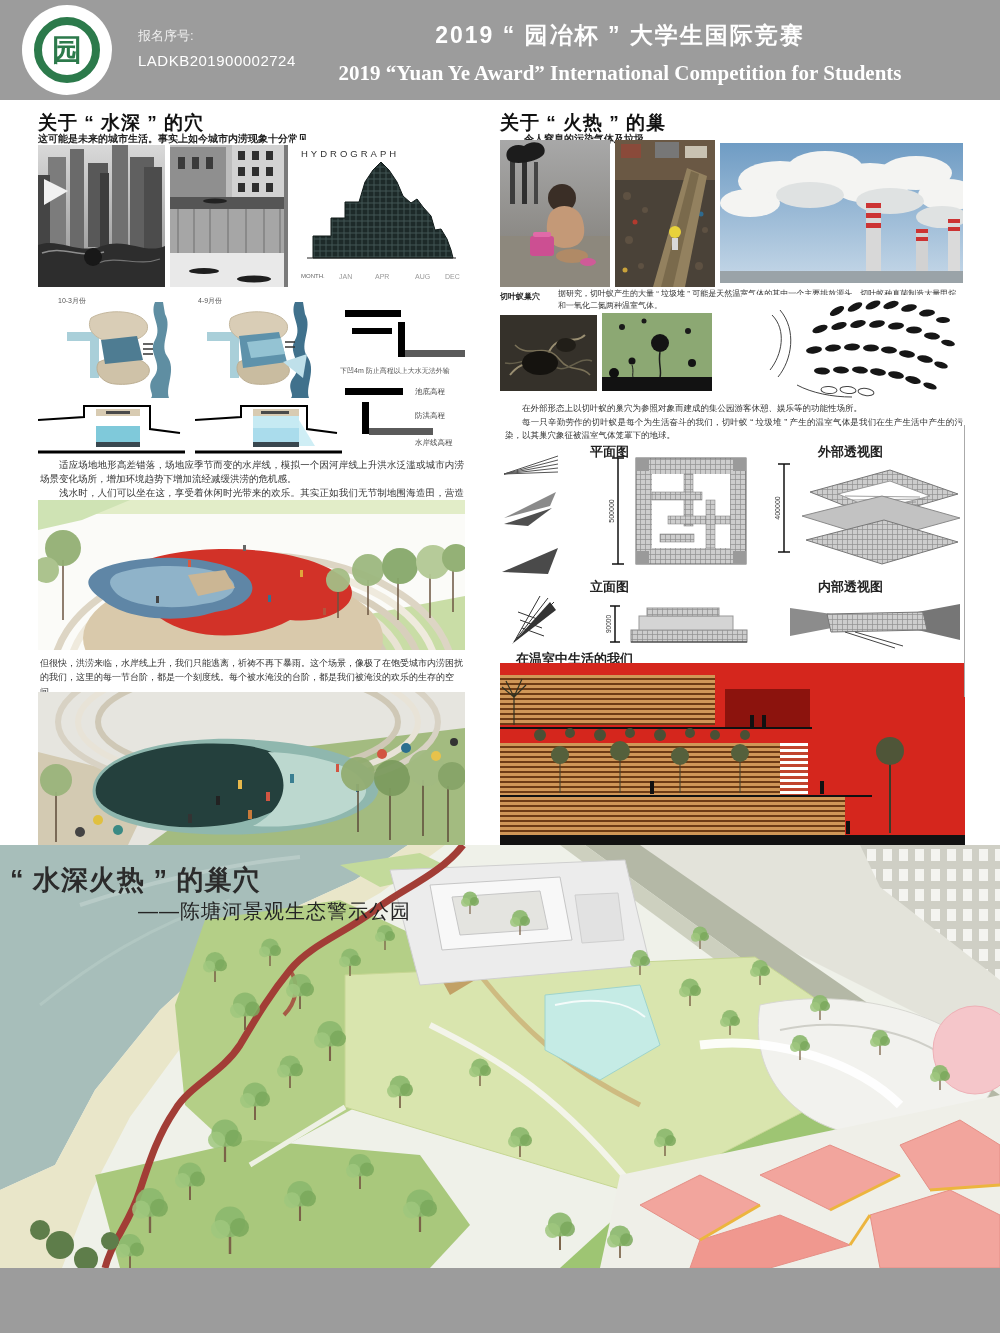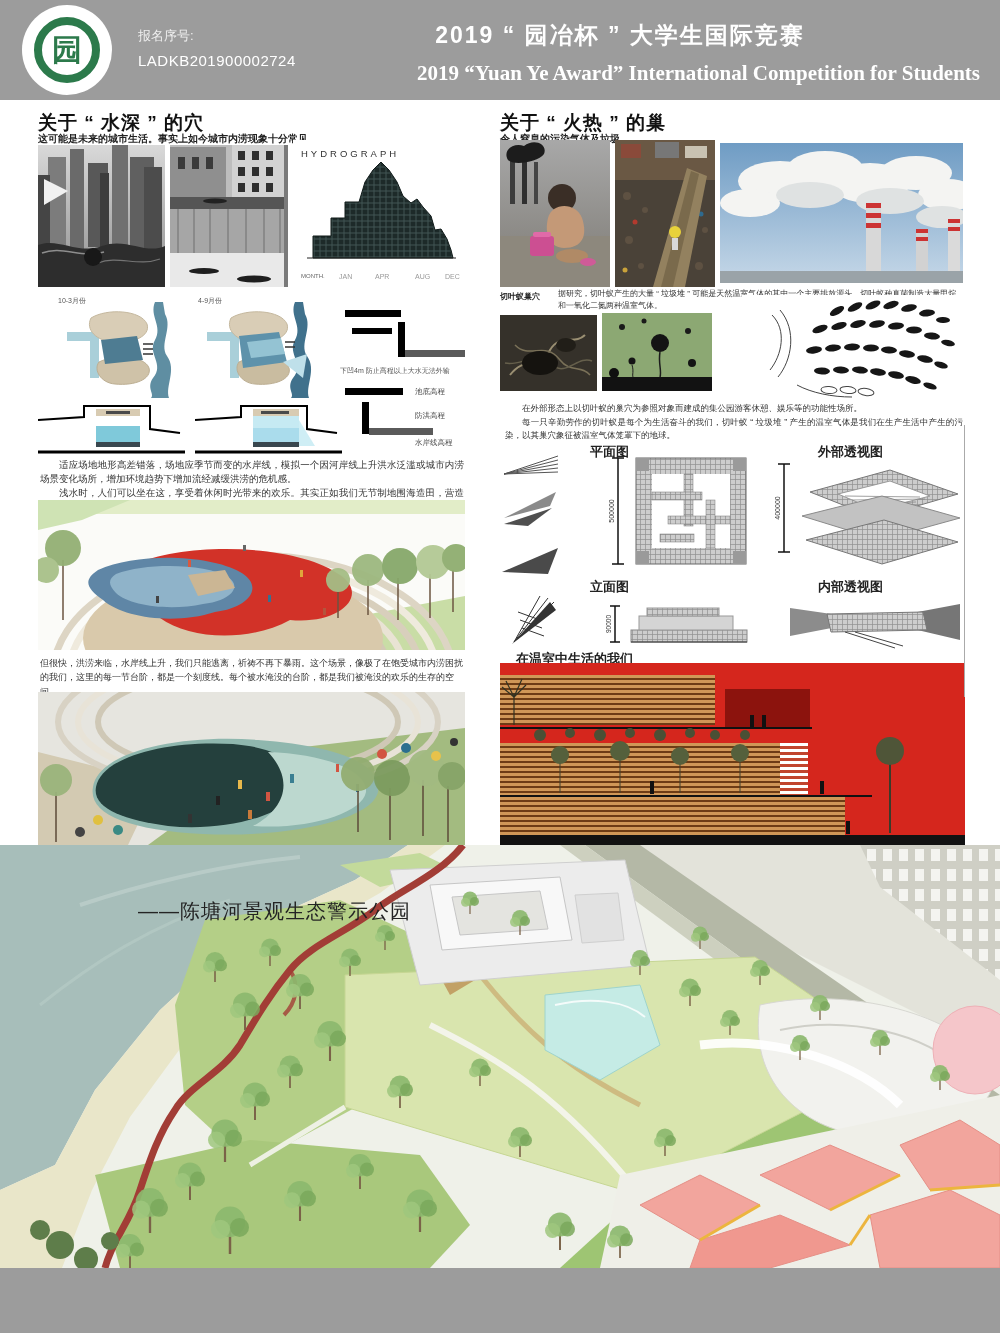--- a/index.html
+++ b/index.html
@@ -12,21 +12,21 @@
   .ftr{top:1268px;height:65px}
   .logo{position:absolute;left:22px;top:5px;width:90px;height:90px;background:#fff;border-radius:50%;
         display:flex;align-items:center;justify-content:center}
   .logo-ring{width:66px;height:66px;border:8px solid #2c7a4b;border-radius:50%;background:#fff;
         display:flex;align-items:center;justify-content:center}
   .logo-glyph{color:#2c7a4b;font-weight:bold;font-size:30px;font-family:"DejaVu Serif","Liberation Serif",serif;line-height:1}
   .entry-label{position:absolute;left:138px;top:27px;font-size:13px;color:#efefef}
   .entry-no{position:absolute;left:138px;top:52px;font-size:15px;color:#fff;letter-spacing:.5px}
   .hdr-title{position:absolute;left:260px;right:20px;top:20px;text-align:center;font-size:23px;
         font-weight:bold;letter-spacing:2px}
-  .hdr-sub{position:absolute;left:260px;right:20px;top:61px;text-align:right;font-size:21px;font-weight:bold;
+  .hdr-sub{position:absolute;left:260px;right:20px;top:61px;text-align:center;font-size:21px;font-weight:bold;
         font-family:"Liberation Serif","DejaVu Serif",serif}
   
   .sec-title{position:absolute;font-size:19px;font-weight:bold;color:#111;letter-spacing:1px}
   .sec-sub{position:absolute;font-size:10px;font-weight:bold;color:#222}
   .para{position:absolute;font-size:9.5px;color:#333;line-height:1.5;text-align:justify;text-indent:2em}
   .cap{position:absolute;font-size:9px;color:#333;line-height:1.6}
   .lbl{position:absolute;font-size:13px;font-weight:bold;color:#222}
   .tiny{position:absolute;font-size:7px;color:#555}
   figure{position:absolute;overflow:hidden}
   figure svg{display:block}
@@ -296,21 +296,21 @@
         <circle cx="398" cy="64" r="5" fill="#e8c24a"></circle>
           <circle cx="416" cy="50" r="4" fill="#333"></circle>
         <circle cx="60" cy="128" r="5" fill="#e0c040"></circle>
           <circle cx="80" cy="138" r="5" fill="#3a8a84"></circle>
         <circle cx="42" cy="140" r="5" fill="#444"></circle>
       </g>
     </svg>
   </figure>
 
   <h2 class="sec-title" style="left:500px;top:110px">关于 “ 火热 ” 的巢</h2>
-  <div class="sec-sub" style="left:500px;top:132px">令人窒息的污染气体及垃圾</div>
+  <div class="sec-sub" style="left:524px;top:132px">令人窒息的污染气体及垃圾</div>
 
   <figure style="left:500px;top:140px;width:110px;height:147px">
     <svg width="110" height="147">
       <defs>
           <linearGradient id="skyB" x1="0" y1="0" x2="0" y2="1">
         <stop offset="0" stop-color="#a8a8a8"></stop>
             <stop offset="1" stop-color="#7d7a74"></stop>
           </linearGradient>
         </defs>
       <rect width="110" height="147" fill="url(#skyB)"></rect>
@@ -726,17 +726,18 @@
         <use href="#tr" transform="translate(560,390) scale(1.5)"></use>
           <use href="#tr" transform="translate(620,400) scale(1.3)"></use>
         <use href="#tr" transform="translate(520,300) scale(1.2)"></use>
           <use href="#tr" transform="translate(480,230) scale(1.1)"></use>
         <use href="#tr" transform="translate(400,250) scale(1.3)"></use>
           <use href="#tr" transform="translate(665,300) scale(1.1)"></use>
       </g>
     </svg>
   </figure>
 
+  <div class="mp-title">“ 水深火热 ” 的巢穴</div>
   <div class="mp-sub">——陈塘河景观生态警示公园</div>
 
   <div class="band ftr"></div>
 
 </div>
 
 </body></html>

